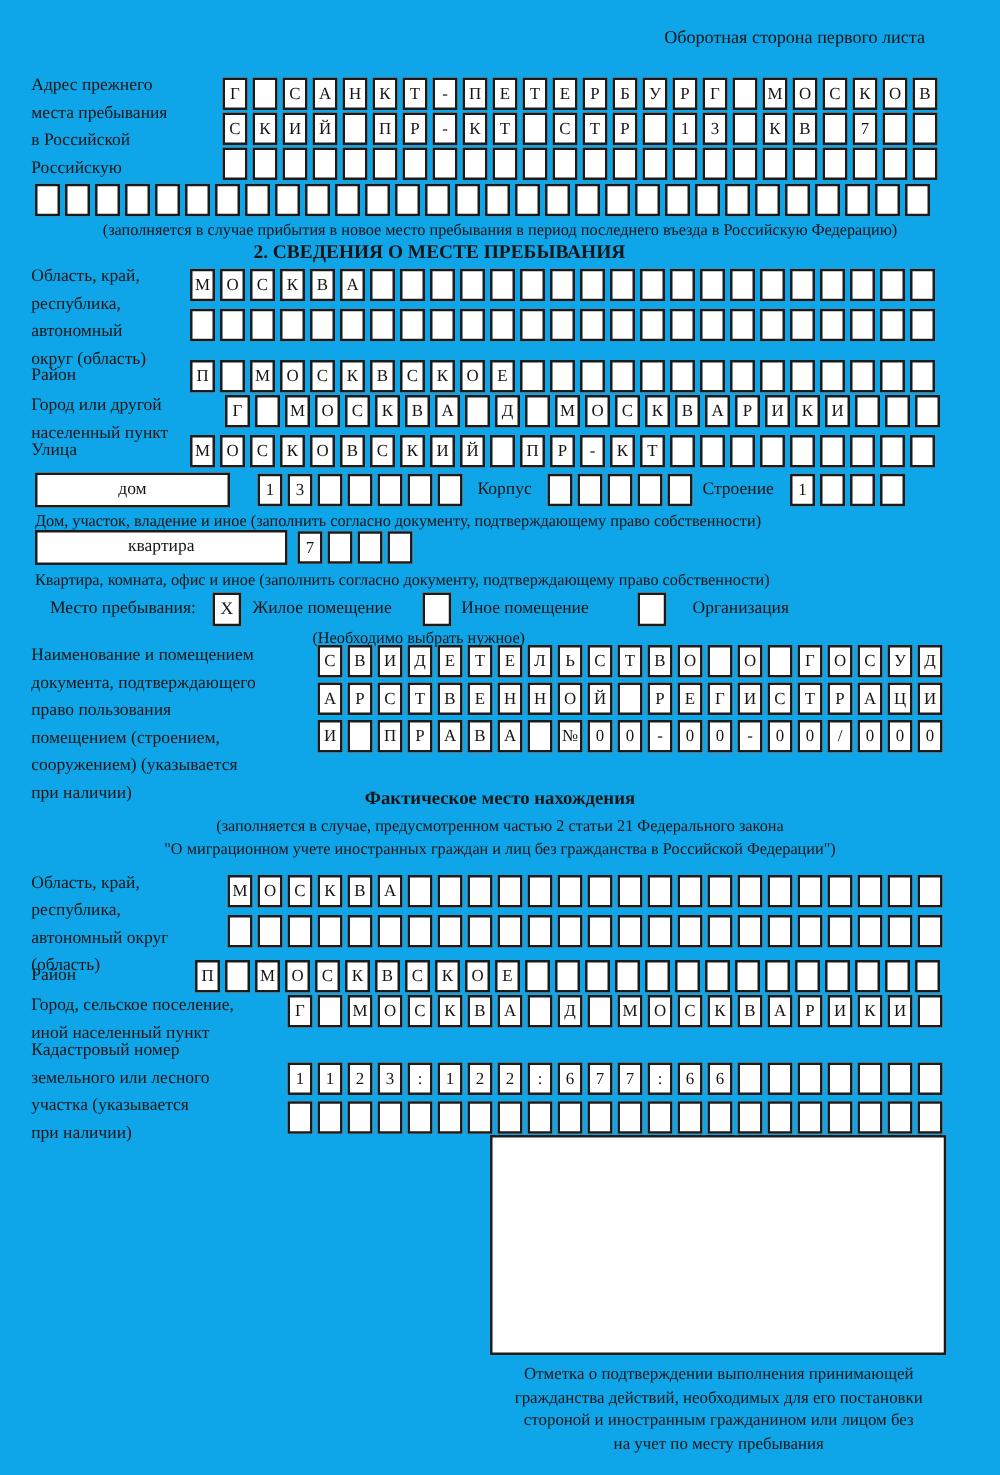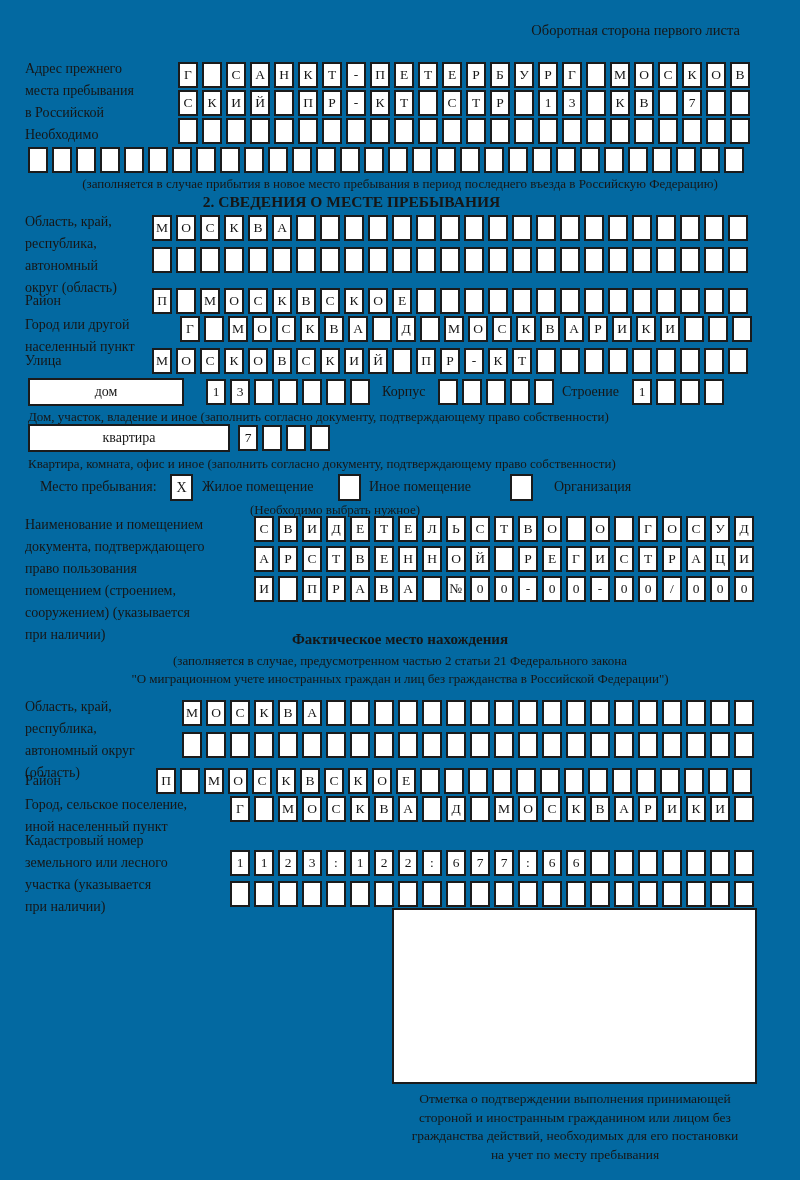--- a/index.html
+++ b/index.html
@@ -1,17 +1,17 @@
 <!DOCTYPE html>
 <html><head>
 <meta charset="utf-8">
 <style>
   html,body{margin:0;padding:0;background:#fff;}
   .page{
-    position:relative;width:800px;height:1180px;background:#0369a1;
+    position:relative;width:800px;height:1180px;background:#0ea5e9;
     font-family:"Liberation Serif","DejaVu Serif",serif;color:#161616;
     overflow:hidden;
   }
   .abs{position:absolute;}
   .hdr-note{font-size:14.5px;}
   .ttl{font-weight:bold;font-size:15.5px;text-align:center;width:703px;}
   .sub-ttl{font-weight:bold;font-size:15px;text-align:center;width:800px;}
   .lbl{font-size:14px;line-height:22px;}
   .lbl div{white-space:nowrap;}
   .cap{font-size:13px;text-align:center;width:800px;}
@@ -39,21 +39,21 @@
 <body>
 
 <div class="page">
 
   <div class="abs hdr-note" style="top:22px;right:60px;">Оборотная сторона первого листа</div>
 
   <div class="abs lbl" style="left:25px;top:58px;">
     <div>Адрес прежнего</div>
     <div>места пребывания</div>
     <div>в Российской</div>
-    <div>Необходимо</div>
+    <div>Российскую</div>
   </div>
   <div class="abs cellrow" style="left:178px;top:62px;">
       <div class="cell">Г</div>
       <div class="cell"></div>
       <div class="cell">С</div>
       <div class="cell">А</div>
       <div class="cell">Н</div>
       <div class="cell">К</div>
       <div class="cell">Т</div>
       <div class="cell">-</div>
@@ -607,18 +607,18 @@
       <div class="cell"></div>
       <div class="cell"></div>
       <div class="cell"></div>
       <div class="cell"></div>
       <div class="cell"></div>
     </div>
 
   <div class="abs stamp" style="left:392px;top:908px;width:365px;height:176px;"></div>
   <div class="abs stamp-cap" style="left:370px;top:1090px;width:410px;">
     <div>Отметка о подтверждении выполнения принимающей</div>
+    <div>гражданства действий, необходимых для его постановки</div>
     <div>стороной и иностранным гражданином или лицом без</div>
-    <div>гражданства действий, необходимых для его постановки</div>
     <div>на учет по месту пребывания</div>
   </div>
 
 </div>
 
 </body></html>

